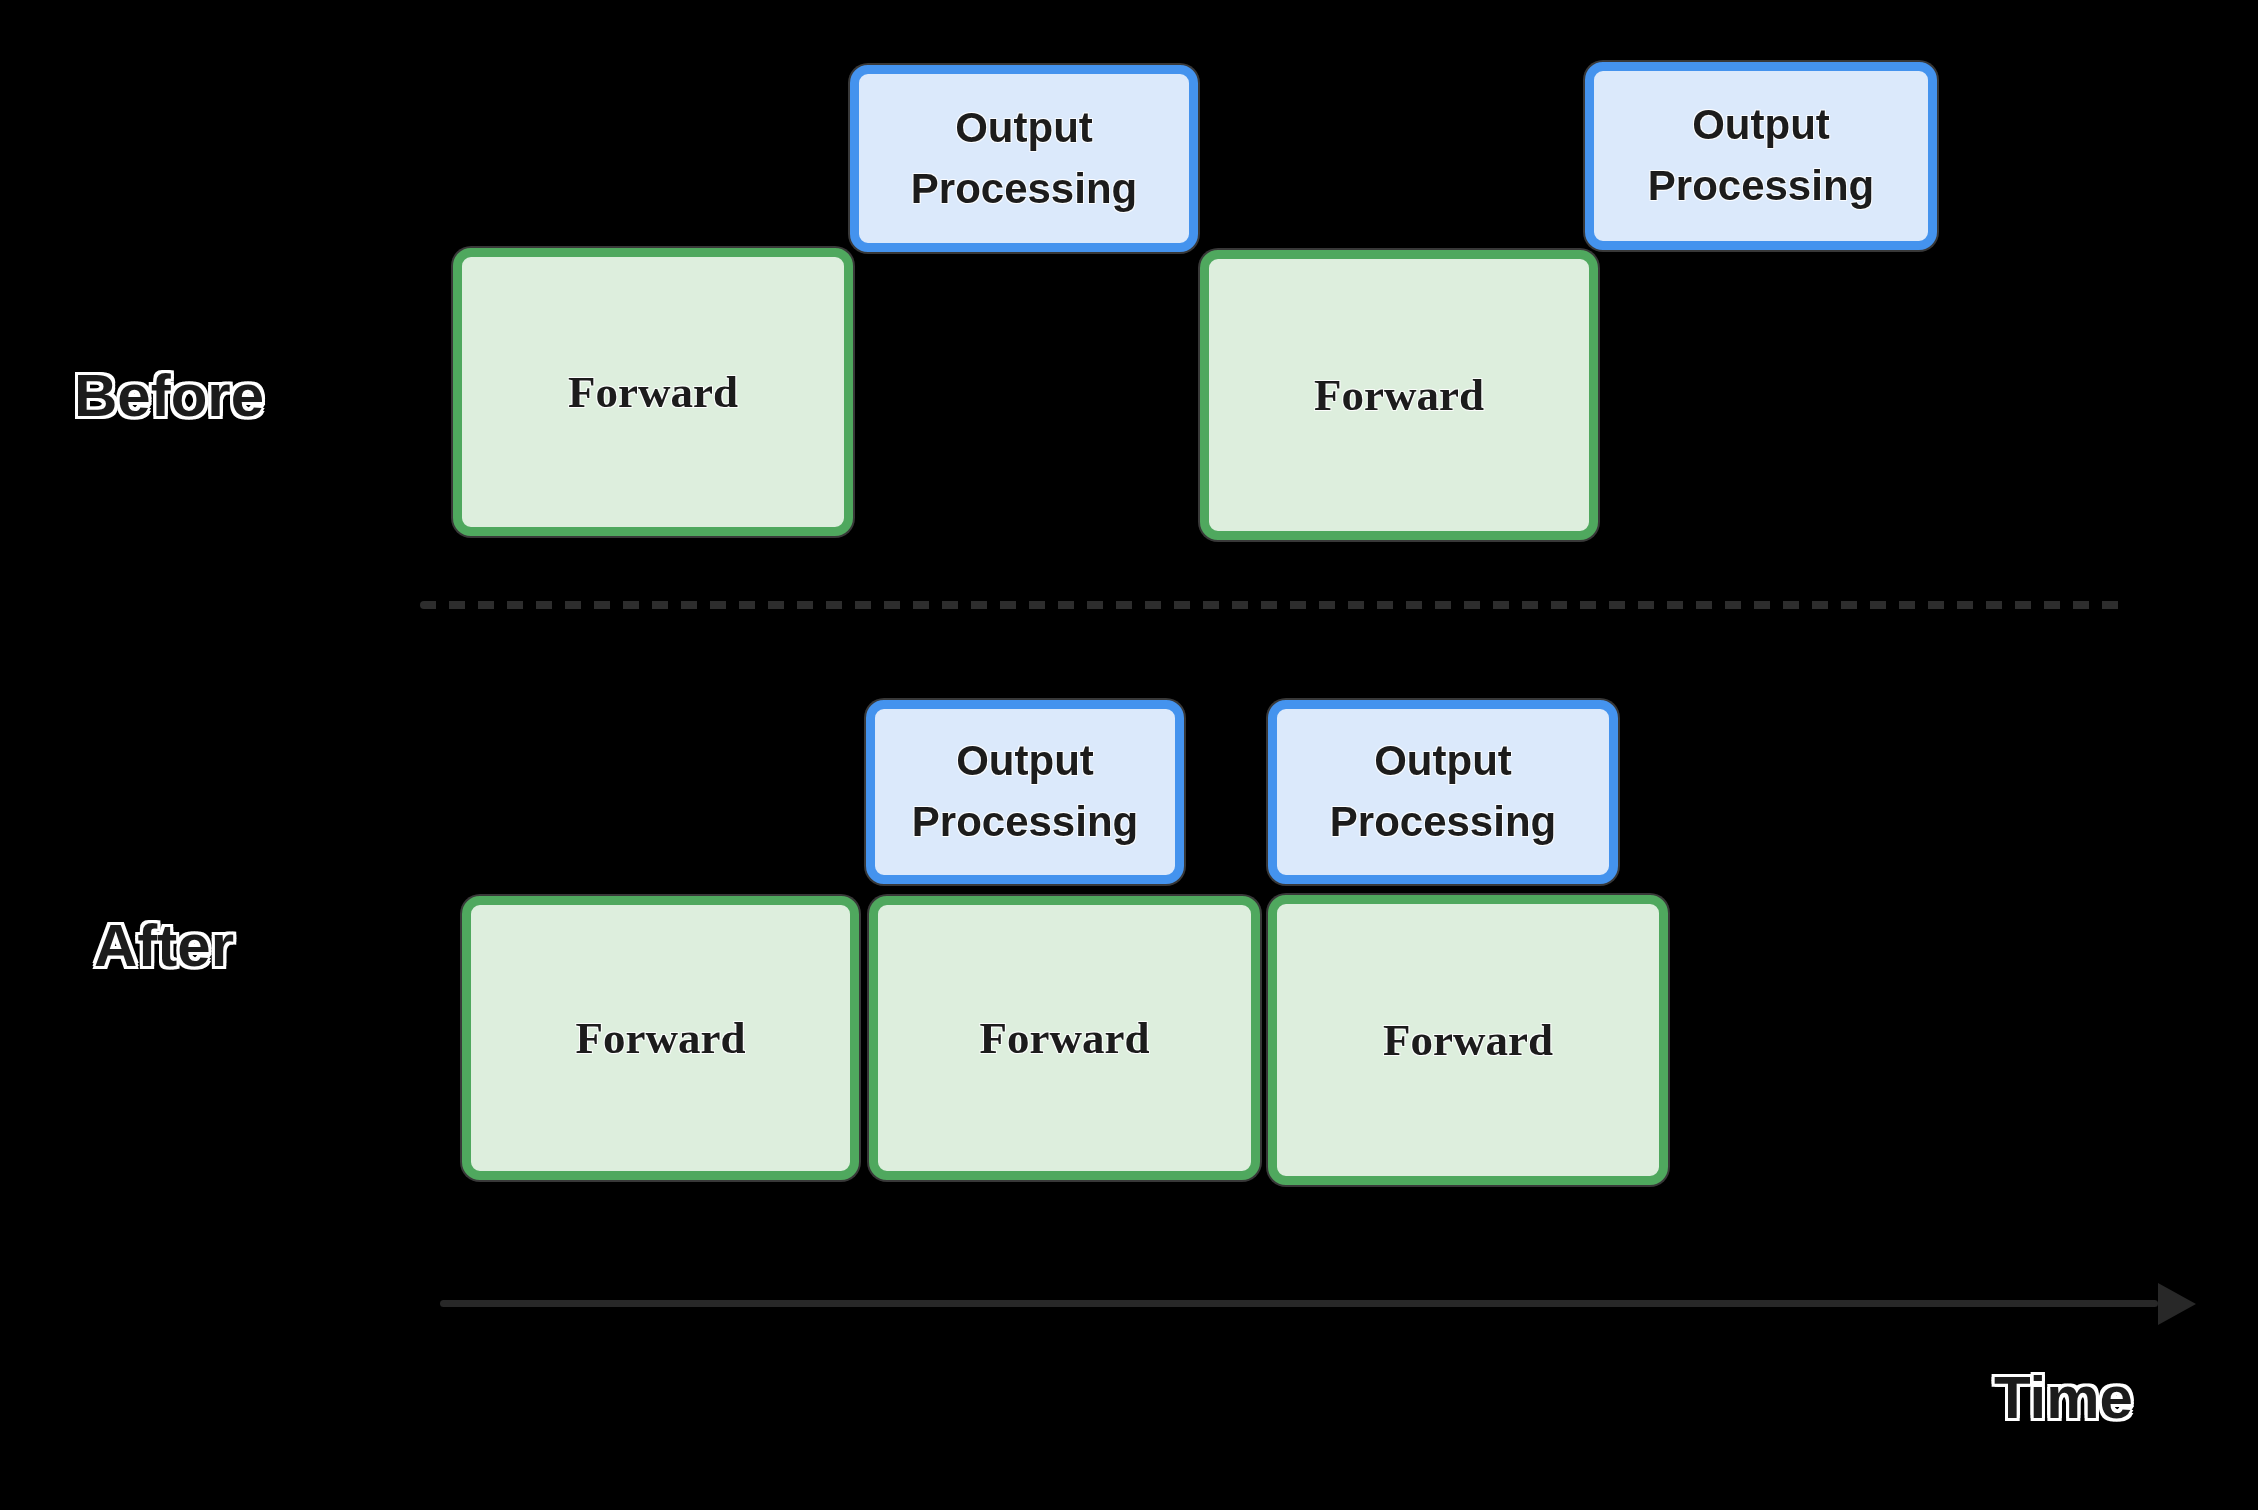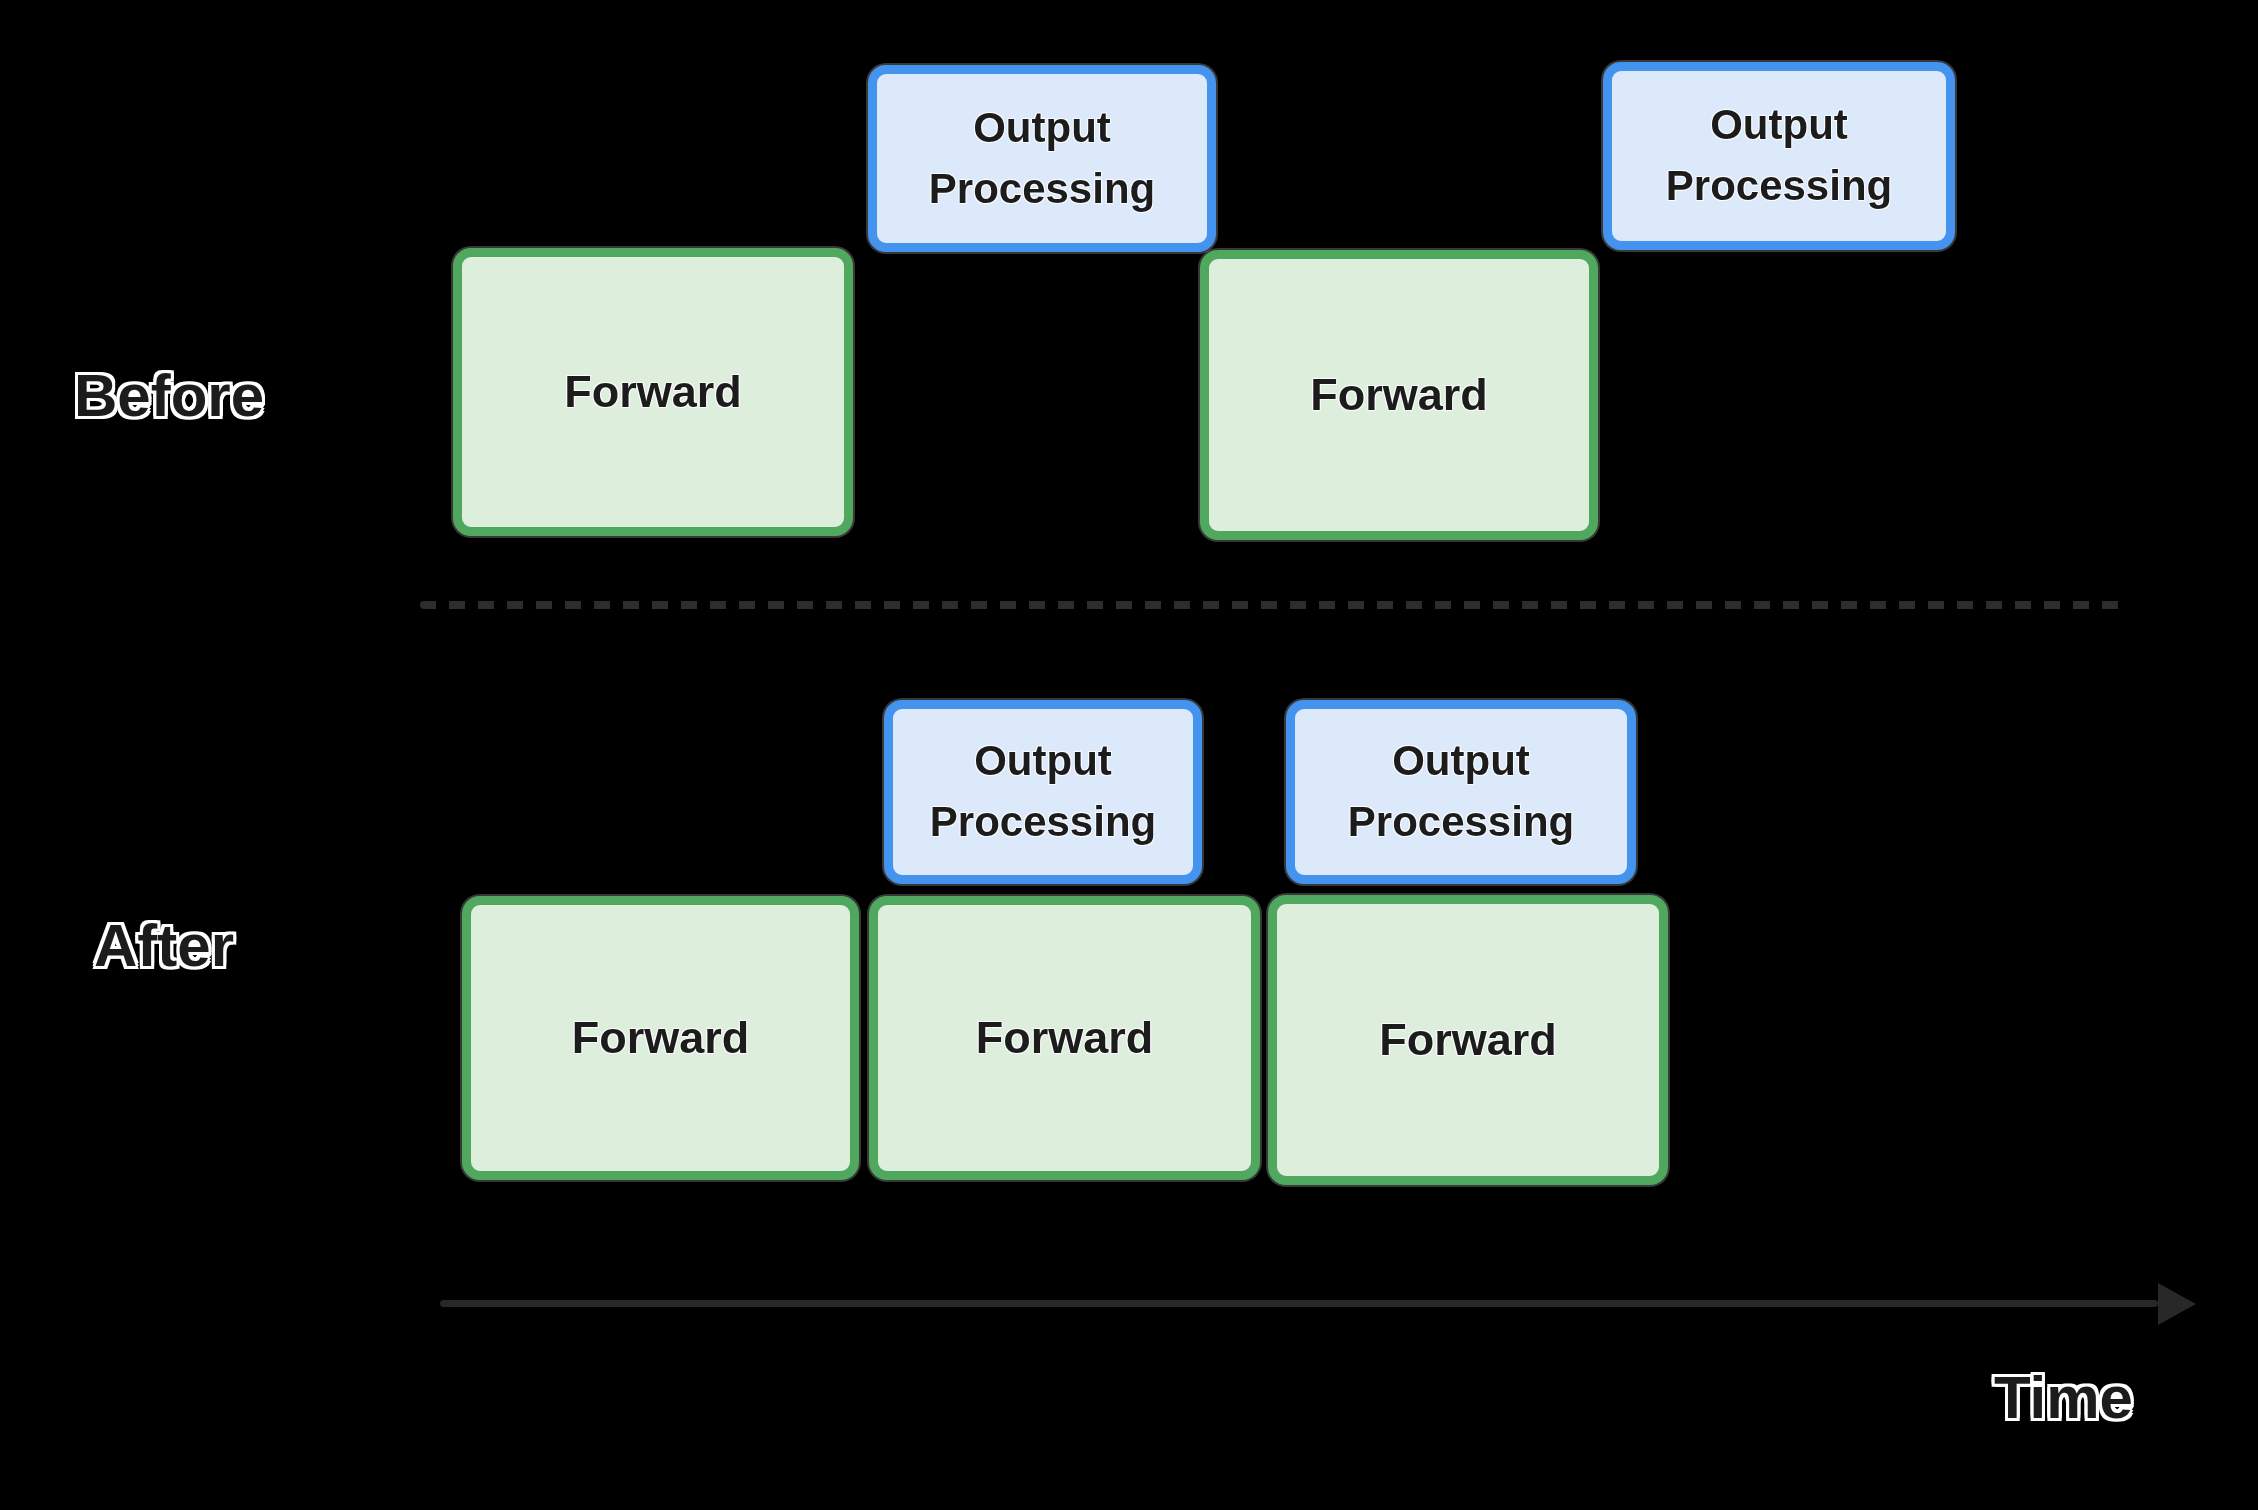--- a/index.html
+++ b/index.html
@@ -45,26 +45,26 @@
   }
   .box .box-label{
     font-weight:700;color:var(--label-text);
     text-shadow:
       -1px -1px 0 rgba(255,255,255,.75), 1px -1px 0 rgba(255,255,255,.75),
       -1px  1px 0 rgba(255,255,255,.75), 1px  1px 0 rgba(255,255,255,.75);
   }
   .forward{
     background:var(--forward-fill);
     border:9px solid var(--forward-border);
+    font-family:Liberation Serif, serif;
   }
   .forward .box-label{font-size:45px;}
   .output{
     background:var(--output-fill);
     border:9px solid var(--output-border);
-    margin-left:18px;
   }
   .output .box-label{font-size:42px;line-height:1.45;padding:0 34px;}
 
   
   #b-f1{left:453px;top:248px;width:400px;height:288px;}
   #b-op1{left:850px;top:65px;width:348px;height:187px;}
   #b-f2{left:1200px;top:250px;width:398px;height:290px;}
   #b-op2{left:1585px;top:62px;width:352px;height:188px;}
 
   

